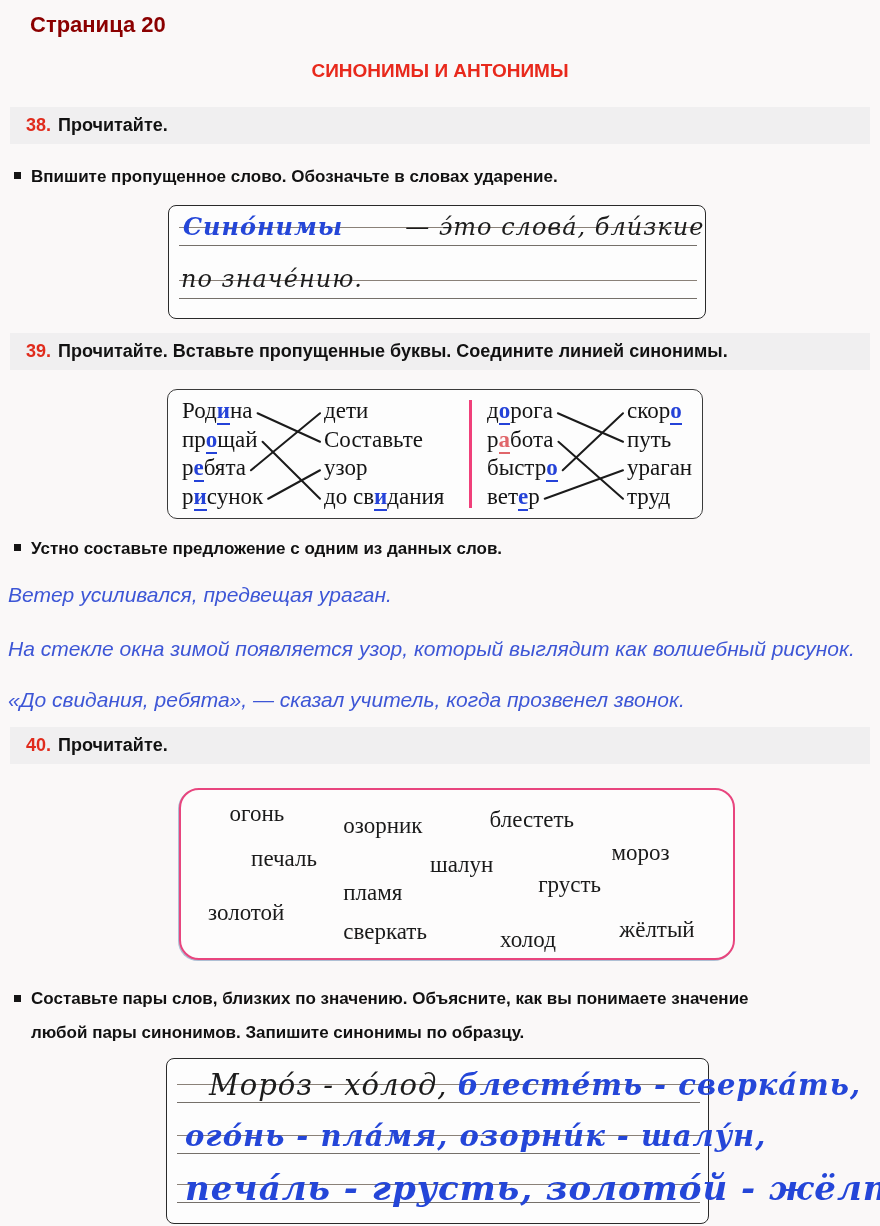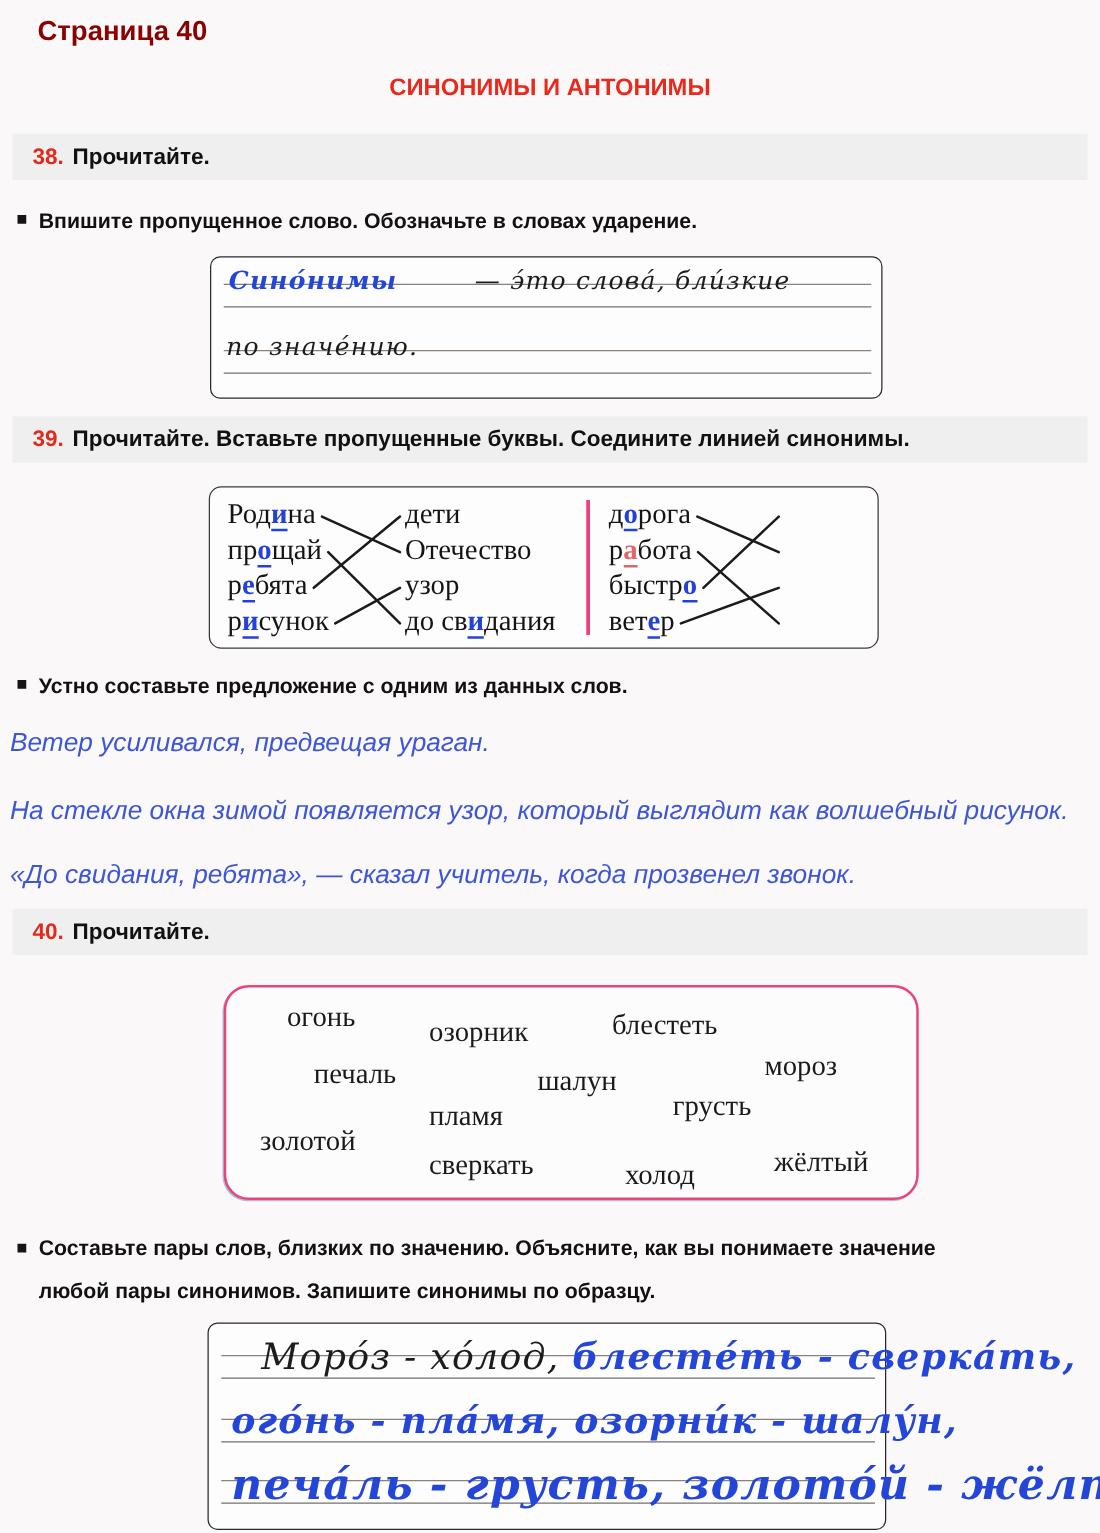--- a/index.html
+++ b/index.html
@@ -13,21 +13,21 @@
   .ex-bar{left:10px;right:10px;height:37px;background:#f0eff0;line-height:37px;padding-left:16px;
           font-size:18px;font-weight:bold;box-sizing:border-box;}
   .ex-num{color:#e02b1c;margin-right:7px;}
   
   .bullet{left:14px;display:flex;align-items:flex-start;font-size:17px;font-weight:bold;line-height:1.45;}
   .sq{width:7px;height:7px;background:#151515;display:inline-block;margin:7px 10px 0 0;flex:0 0 auto;}
   
   .hw-box{background:#fdfdfd;border:1.5px solid #2a2a2a;border-radius:8px;}
   .ruled{position:absolute;left:10px;right:8px;height:17px;border-top:1px solid #8a8178;border-bottom:1px solid #75706a;}
   .hw-line{position:absolute;white-space:nowrap;font-family:"DejaVu Serif",serif;font-style:italic;
-           font-size:20px;color:#1c1c1c;z-index:2;letter-spacing:1px;}
+           font-size:24px;color:#1c1c1c;z-index:2;letter-spacing:1px;}
   .hw-blue{color:#2446d8;font-weight:600;}
   
   .match-box{background:#fdfdfd;border:1.5px solid #3a3a3a;border-radius:10px;}
   .match-col{position:absolute;top:7px;}
   .match-word{font-family:"Liberation Serif","DejaVu Serif",serif;font-size:23px;line-height:28.5px;
               width:fit-content;white-space:nowrap;color:#141414;}
   .match-word .ins{font-weight:bold;border-bottom:2px solid currentColor;padding-bottom:0px;}
   .divider{position:absolute;width:3px;background:#f0407a;top:10px;bottom:10px;}
   #match-lines{position:absolute;left:0;top:0;width:100%;height:100%;z-index:1;pointer-events:none;}
   #match-lines line{stroke:#1b1b1b;stroke-width:2;stroke-linecap:round;}
@@ -35,21 +35,21 @@
   .answer-sentence{left:8px;font-size:21px;font-style:italic;color:#3d56d6;}
   
   .word-cloud{background:#fdfcfc;border:2px solid #e8457e;border-radius:20px;box-shadow:-1px 1px 0 #aebfd4;}
   .cloud-word{position:absolute;font-family:"Liberation Serif","DejaVu Serif",serif;font-size:23px;color:#1a1a1a;white-space:nowrap;}
   .task2{line-height:2.0;}
   .task2 span{display:block;}
 </style>
 </head>
 <body>
 
-<div class="abs page-title">Страница 40</div>
+<div class="abs page-title">Страница 20</div>
 <div class="abs section-title">СИНОНИМЫ И АНТОНИМЫ</div>
 
 <div class="abs ex-bar" style="top:107px;">
   <span class="ex-num">38.</span><span>Прочитайте.</span>
 </div>
 
 <div class="abs bullet" style="top:165px;width:840px;">
   <span class="sq"></span>
   <span>Впишите пропущенное слово. Обозначьте в словах ударение.</span>
 </div>
@@ -71,30 +71,36 @@
 
 <div class="abs match-box" style="left:167px;top:389px;width:534px;height:128px;">
   <div class="match-col" style="left:14px;">
       <div class="match-word"><span>Род</span><span class="ins" style="color: rgb(36, 66, 216);">и</span><span>на</span></div>
       <div class="match-word"><span>пр</span><span class="ins" style="color: rgb(36, 66, 216);">о</span><span>щай</span></div>
       <div class="match-word"><span>р</span><span class="ins" style="color: rgb(36, 66, 216);">е</span><span>бята</span></div>
       <div class="match-word"><span>р</span><span class="ins" style="color: rgb(36, 66, 216);">и</span><span>сунок</span></div>
     </div>
   <div class="match-col" style="left:156px;">
       <div class="match-word"><span>дети</span></div>
-      <div class="match-word"><span>Отечество</span></div>
+      <div class="match-word"><span>Составьте</span></div>
       <div class="match-word"><span>узор</span></div>
       <div class="match-word"><span>до св</span><span class="ins" style="color: rgb(36, 66, 216);">и</span><span>дания</span></div>
     </div>
   <div class="divider" style="left:301px;"></div>
   <div class="match-col" style="left:319px;">
       <div class="match-word"><span>д</span><span class="ins" style="color: rgb(36, 66, 216);">о</span><span>рога</span></div>
       <div class="match-word"><span>р</span><span class="ins" style="color: rgb(224, 102, 106);">а</span><span>бота</span></div>
       <div class="match-word"><span>быстр</span><span class="ins" style="color: rgb(36, 66, 216);">о</span></div>
       <div class="match-word"><span>вет</span><span class="ins" style="color: rgb(36, 66, 216);">е</span><span>р</span></div>
+    </div>
+  <div class="match-col" style="left:459px;">
+      <div class="match-word"><span>скор</span><span class="ins" style="color: rgb(36, 66, 216);">о</span></div>
+      <div class="match-word"><span>путь</span></div>
+      <div class="match-word"><span>ураган</span></div>
+      <div class="match-word"><span>труд</span></div>
     </div>
   <svg id="match-lines">
       <line x1="89.5625" y1="23.25" x2="152" y2="51.75"></line>
       <line x1="94.546875" y1="51.75" x2="152" y2="108.75"></line>
       <line x1="82.96875" y1="80.25" x2="152" y2="23.25"></line>
       <line x1="100.15625" y1="108.75" x2="152" y2="80.25"></line>
       <line x1="389.859375" y1="23.25" x2="455" y2="51.75"></line>
       <line x1="390.453125" y1="51.75" x2="455" y2="108.75"></line>
       <line x1="394.703125" y1="80.25" x2="455" y2="23.25"></line>
       <line x1="376.71875" y1="108.75" x2="455" y2="80.25"></line>

